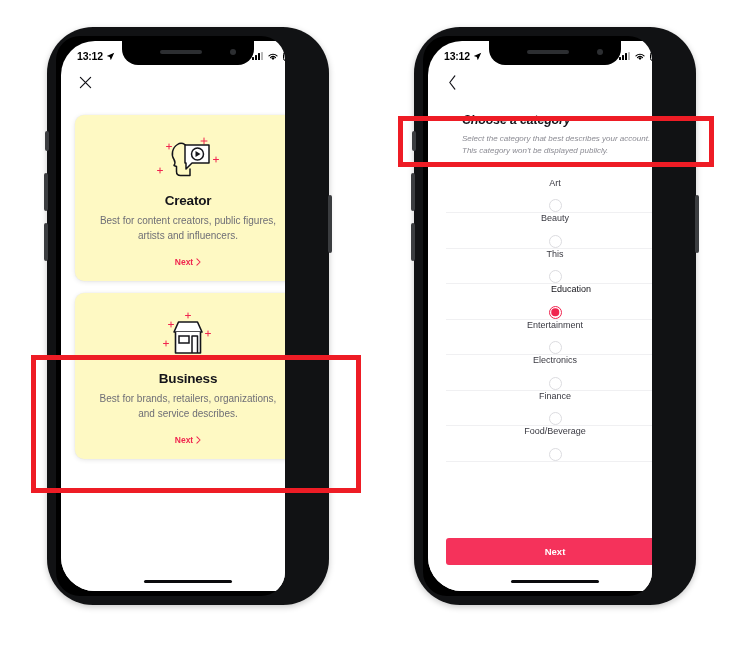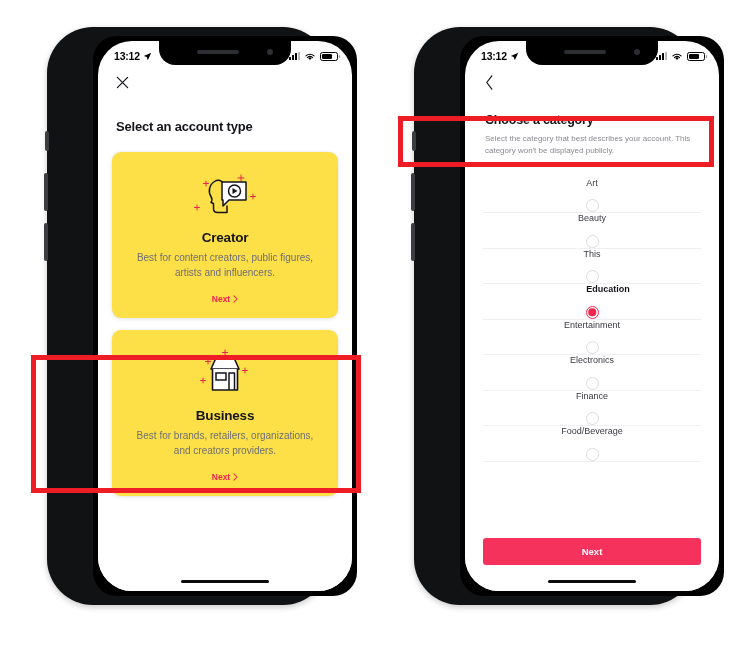--- a/index.html
+++ b/index.html
@@ -27,25 +27,24 @@
     background: #111214;
     border-radius: 46px;
     box-shadow: 0 2px 6px rgba(0,0,0,0.22);
   }
   .phone.left  { left: 47px;  top: 27px; }
   .phone.right { left: 414px; top: 27px; }
 
   .phone-inner {
     position: absolute;
     left: 9px; top: 9px;
-    width: 264px; height: 560px;
+    width: 229px; height: 560px;
     background: #000;
     border-radius: 24px;
     overflow: hidden;
-    margin-left: 37px;
   }
 
   .screen {
     position: absolute;
     left: 5px; top: 5px;
     width: 254px; height: 550px;
     background: #ffffff;
     border-radius: 34px;
     overflow: hidden;
   }
@@ -180,21 +179,21 @@
     font-size: 13px;
     font-weight: bold;
     color: #14141a;
     padding: 22px 18px 0 18px;
     letter-spacing: -0.2px;
   }
   .cards-wrap {
     padding: 18px 14px 0 14px;
   }
   .card {
-    background: #fde047;
+    background: #fef9c3;
     border-radius: 9px;
     box-shadow: 0 1px 5px rgba(0,0,0,0.10), 0 0 0 0.5px rgba(0,0,0,0.035);
     padding: 16px 10px 12px 10px;
     text-align: center;
     margin-bottom: 12px;
     position: relative;
   }
   .card-art {
     height: 58px;
     display: flex;
@@ -225,21 +224,21 @@
     gap: 3px;
     cursor: pointer;
   }
 
   
   .body-right {
     position: absolute;
     top: 56px; left: 0; right: 0; bottom: 0;
     background: #ffffff;
   }
-  .cat-header { padding: 16px 18px 0 20px; }
+  .cat-header { padding: 16px 18px 0 34px; font-style: italic; }
   .cat-title {
     font-size: 12.5px;
     font-weight: bold;
     color: #14141a;
     letter-spacing: -0.2px;
     margin-bottom: 6px;
   }
   .cat-sub {
     font-size: 8px;
     line-height: 1.55;
@@ -257,21 +256,21 @@
     height: 35.5px;
     border-bottom: 1px solid #f0f0f2;
     cursor: pointer;
     flex-direction: column;
   }
   .cat-label {
     font-size: 9px;
     color: #3a3a42;
   }
   .cat-row.selected .cat-label {
-    font-weight: bold;
+    font-weight: normal;
     color: #14141a;
     padding-left: 32px;
   }
   .radio {
     width: 13px; height: 13px;
     border: 1.3px solid #dcdce0;
     border-radius: 50%;
     flex: none;
   }
   .radio.on {
@@ -375,21 +374,20 @@
 
         <div class="navbar">
           <div class="nav-icon">
             <svg width="13" height="13" viewBox="0 0 14 14">
               <path d="M1.5 1.5 L12.5 12.5 M12.5 1.5 L1.5 12.5" stroke="#14141a" stroke-width="1.3" stroke-linecap="round"></path>
             </svg>
           </div>
         </div>
 
         <div class="body-left">
-          <div class="page-title">Select an account type</div>
 
           <div class="cards-wrap">
 
             <div class="card">
               <div class="card-art">
                 <svg width="72" height="54" viewBox="0 0 72 54">
 
                   <g stroke="#f0254f" stroke-width="1" stroke-linecap="round">
                     <path d="M52 5 v6 M49 8 h6"></path>
                     <path d="M17 11 v5 M14.5 13.5 h5"></path>
@@ -427,21 +425,21 @@
                   <path d="M22 20 L26.5 10 L45.5 10 L50 20 Z" fill="#fff" stroke="#14141a" stroke-width="1.6" stroke-linejoin="round"></path>
 
                   <path d="M23.5 20 L23.5 41 L48.5 41 L48.5 20" fill="#fff" stroke="#14141a" stroke-width="1.6" stroke-linejoin="round"></path>
 
                   <rect x="27" y="24" width="10" height="7" fill="none" stroke="#14141a" stroke-width="1.5"></rect>
 
                   <path d="M40 41 L40 24 L45.5 24 L45.5 41" fill="none" stroke="#14141a" stroke-width="1.5" stroke-linejoin="round"></path>
                 </svg>
               </div>
               <div class="card-title">Business</div>
-              <div class="card-desc">Best for brands, retailers, organizations, and creators providers.</div>
+              <div class="card-desc">Best for brands, retailers, organizations, and service describes.</div>
               <div class="card-next">
                 <span>Next</span>
                 <svg width="5" height="8" viewBox="0 0 6 10">
                   <path d="M1 1 L5 5 L1 9" fill="none" stroke="#f0254f" stroke-width="1.3" stroke-linecap="round" stroke-linejoin="round"></path>
                 </svg>
               </div>
             </div>
 
           </div>
         </div>

